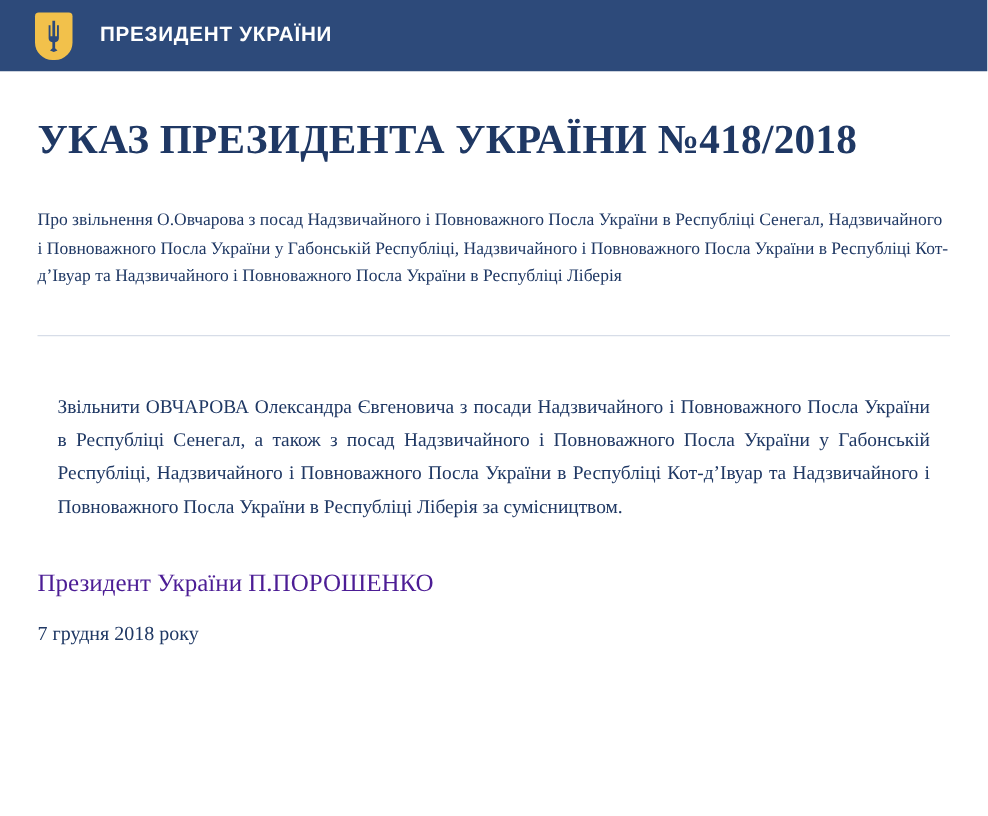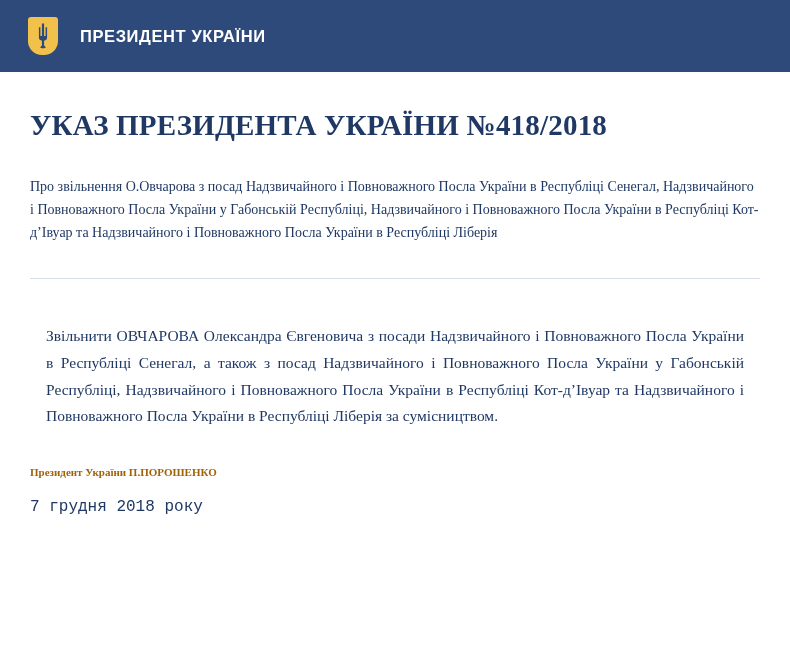--- a/index.html
+++ b/index.html
@@ -10,21 +10,21 @@
     width: 790px;
     height: 653px;
     background: #ffffff;
     font-family: "Liberation Serif", serif;
     color: #1f3864;
     overflow: hidden;
   }
 
   
   .header-bar {
-    height: 72px;
+    height: 57px;
     background: #2d4a7a;
     display: flex;
     align-items: center;
     padding-left: 28px;
     box-sizing: border-box;
   }
   .emblem {
     width: 30px;
     height: 38px;
     background: #f2c14b;
@@ -47,21 +47,21 @@
   
   .page {
     padding: 0 30px;
     box-sizing: border-box;
   }
   .doc-title {
     margin: 0;
     padding-top: 36px;
     font-family: "Liberation Serif", serif;
     font-weight: bold;
-    font-size: 29px;
+    font-size: 33px;
     line-height: 1.18;
     color: #1f3864;
     letter-spacing: 0.2px;
   }
   .doc-subtitle {
     margin: 0;
     padding-top: 34px;
     font-family: "Liberation Serif", serif;
     font-size: 14px;
     line-height: 1.62;
@@ -79,28 +79,28 @@
     font-family: "Liberation Serif", serif;
     font-size: 15.5px;
     line-height: 1.72;
     color: #1f3864;
     text-align: justify;
   }
   .signature {
     margin: 0;
     padding-top: 20px;
     font-family: "Liberation Serif", serif;
-    font-weight: bold;
-    font-size: 11px;
-    color: #a16207;
+    font-weight: normal;
+    font-size: 20px;
+    color: #4c1d95;
   }
   .doc-date {
     margin: 0;
     padding-top: 20px;
-    font-family: Liberation Mono, monospace;
+    font-family: Liberation Serif, serif;
     font-size: 16px;
     color: #1f3864;
   }
 </style>
 </head>
 <body>
 
 <div class="header-bar">
   <div class="emblem">
     <svg width="18" height="26" viewBox="0 0 18 26" aria-hidden="true">

